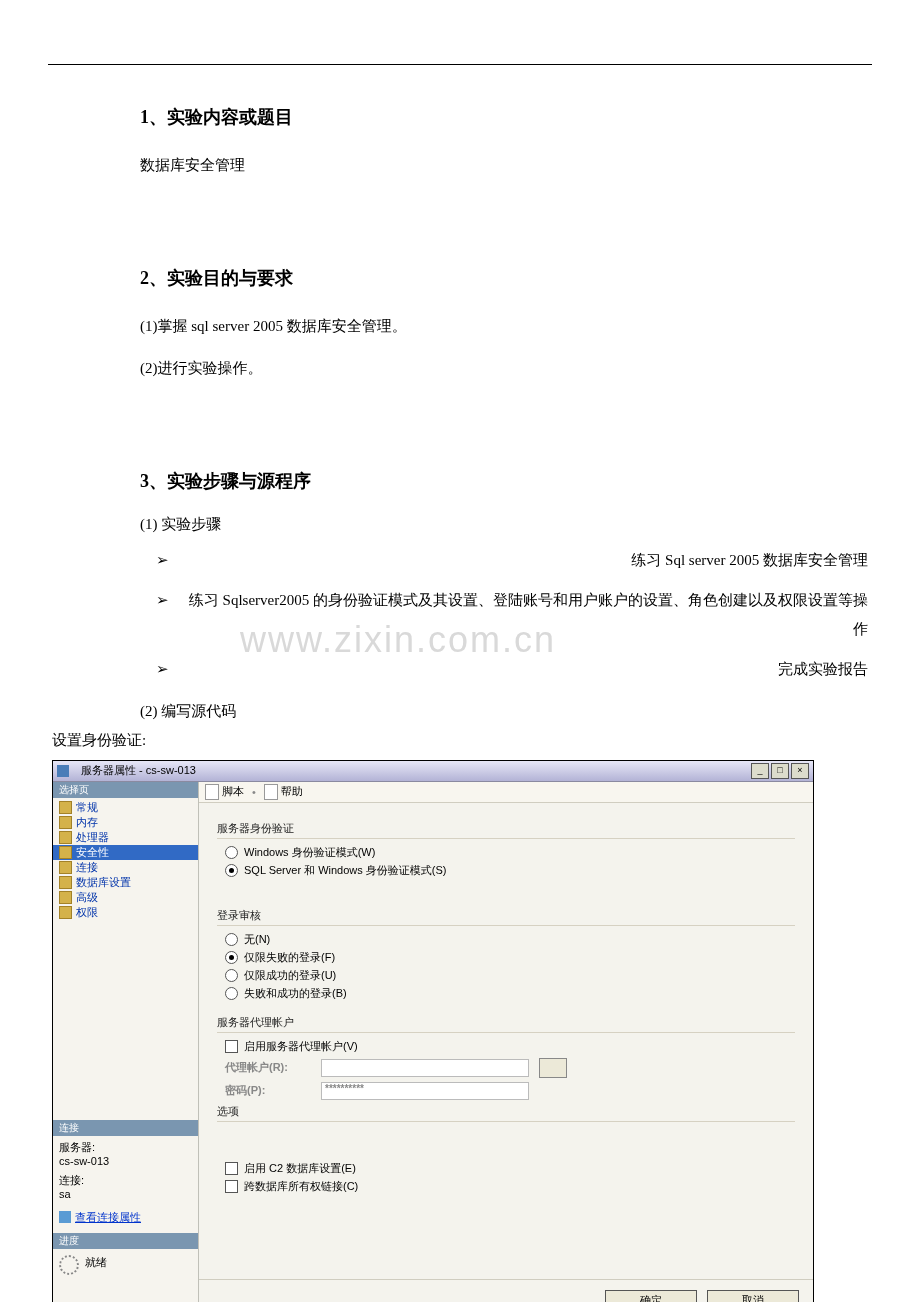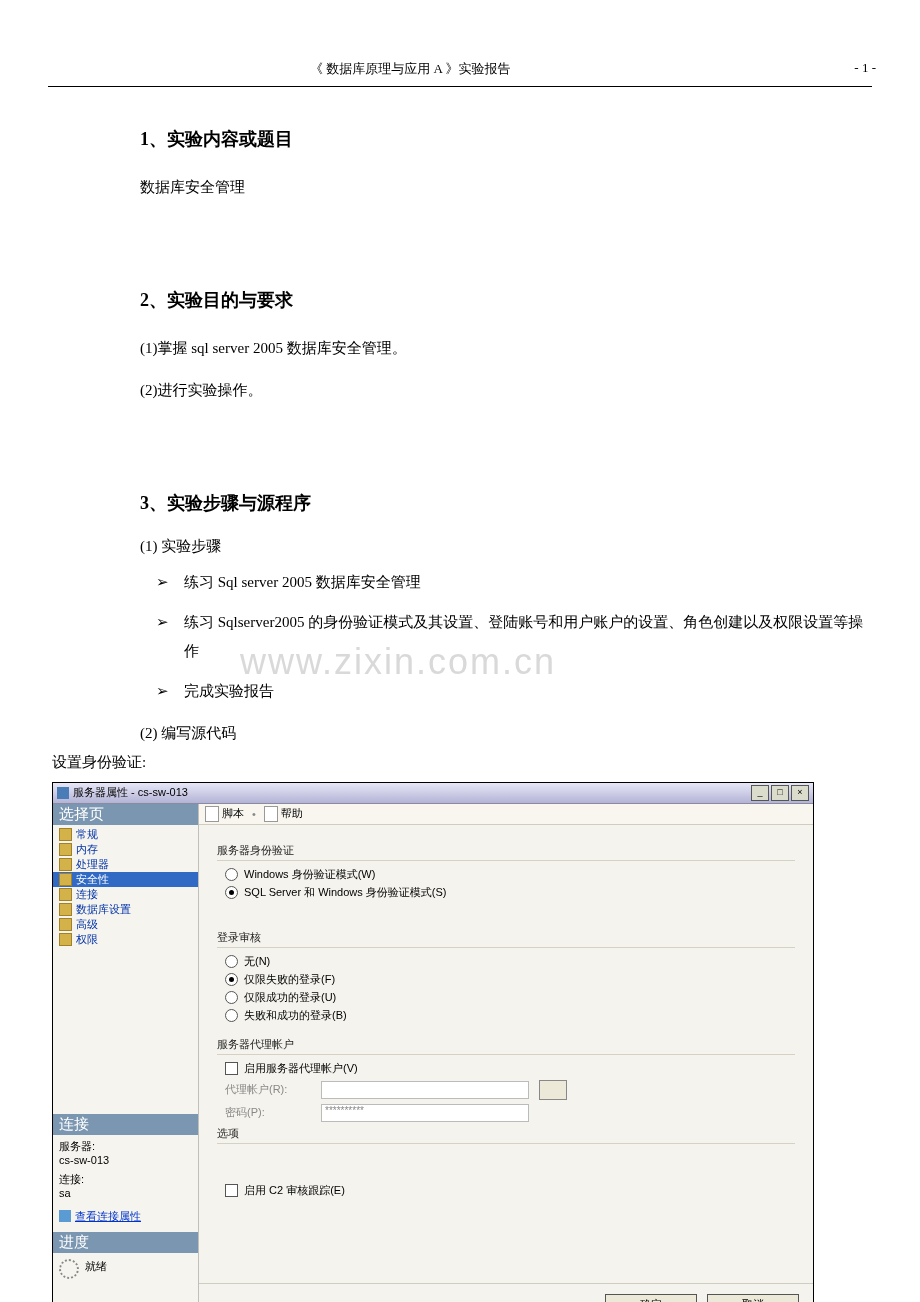--- a/index.html
+++ b/index.html
@@ -27,21 +27,21 @@
     margin: 4px 0 40px 0;
   }
   .content { padding: 0 4px 0 92px; }
   .h2 { font-size: 18px; font-weight: bold; margin: 18px 0 22px 0; }
   .para { font-size: 15px; margin: 14px 0; line-height: 1.9; }
   .para-tight { font-size: 15px; margin: 10px 0; }
   .space { height: 54px; }
   .bullets { margin: 8px 0 0 0; }
   .bullet-row { display: flex; align-items: flex-start; margin: 12px 0 12px 16px; font-size: 15px; line-height: 1.9; }
   .bullet-mark { width: 28px; flex: 0 0 28px; }
-  .bullet-text { flex: 1; }
+  .bullet-text { flex: 1; text-align: right; }
   .watermark {
     position: absolute;
     color: #d9d9d9;
     font-family: Arial, sans-serif;
     font-size: 36px;
     letter-spacing: 2px;
     pointer-events: none;
     user-select: none;
   }
   .section-rel { position: relative; }
@@ -59,37 +59,37 @@
     color: #000;
   }
   .titlebar {
     display: flex;
     align-items: center;
     justify-content: space-between;
     background: linear-gradient(#e7e7f7, #b3b3d6);
     padding: 2px 4px;
     border-bottom: 1px solid #8a8aa0;
   }
-  .title-left { display: flex; align-items: center; gap: 4px; }
+  .title-left { display: flex; align-items: center; gap: 12px; }
   .title-icon { width: 12px; height: 12px; background: #4a7db8; }
   .win-btns { display: flex; gap: 2px; }
   .win-btn { width: 16px; height: 14px; border: 1px solid #555; background: #dcdccc; font-size: 9px; line-height: 12px; text-align: center; }
   .dlg-body { display: flex; }
   .sidebar {
     width: 145px;
     background: #f6f4ee;
     border-right: 1px solid #c0c0b8;
     display: flex;
     flex-direction: column;
   }
   .side-head {
     background: #7a96b0;
     color: #fff;
     padding: 1px 6px;
-    font-size: 15px;
+    font-size: 10px;
   }
   .nav-list { padding: 2px 0; }
   .nav-item {
     display: flex; align-items: center; gap: 4px;
     padding: 0 6px; font-size: 11px; line-height: 15px;
     color: #0033aa;
     text-align: right;
   }
   .nav-item .ico { width: 11px; height: 11px; background: #d4b24a; border: 1px solid #a38227; }
   .nav-item.selected { background: #316ac5; color: #fff; }
@@ -115,43 +115,39 @@
   .tool-item { display: flex; align-items: center; gap: 3px; }
   .tool-ico { width: 12px; height: 14px; background: #fff; border: 1px solid #999; }
   .tool-sep { color: #888; }
   .main-body { padding: 14px 18px 12px 18px; flex: 1; }
   .group-title { font-size: 11px; margin: 4px 0 6px 0; color: #222; border-bottom: 1px solid #d6d1c2; padding-bottom: 2px; }
   .opt-row { display: flex; align-items: center; gap: 6px; margin: 3px 0 3px 8px; font-size: 11px; }
   .radio { width: 11px; height: 11px; border: 1px solid #555; border-radius: 50%; background: #fff; display: inline-flex; align-items: center; justify-content: center; }
   .radio .dot { width: 5px; height: 5px; border-radius: 50%; background: #000; display: none; }
   .radio.checked .dot { display: block; }
   .chk { width: 11px; height: 11px; border: 1px solid #555; background: #fff; }
-  .field-row { display: flex; align-items: center; gap: 10px; margin: 4px 0 4px 8px; font-size: 11px; }
+  .field-row { display: flex; align-items: center; gap: 10px; margin: 4px 0 4px 8px; font-size: 11px; font-weight: bold; }
   .field-label { width: 86px; color: #888; }
   .text-input { flex: 0 0 200px; height: 16px; border: 1px solid #bbb; background: #fff; padding: 0 3px; font-size: 10px; color: #888; }
   .browse-btn { width: 26px; height: 18px; border: 1px solid #888; background: #ece9d8; }
   .dlg-footer {
     display: flex; justify-content: flex-end; gap: 10px;
     padding: 10px 14px; border-top: 1px solid #d0cdc0;
   }
   .btn {
     min-width: 70px; text-align: center; padding: 2px 10px;
     border: 1px solid #555; background: #ece9d8; font-size: 11px;
     cursor: pointer;
   }
 </style>
 </head>
 <body>
 
 <div class="page">
 
-  <div class="header-row">
-    <span>《 数据库原理与应用 A 》实验报告</span>
-    <span>- 1 -</span>
-  </div>
   <hr class="page-rule">
 
   <div class="content">
 
     <div class="h2">1、实验内容或题目</div>
     <div class="para">数据库安全管理</div>
     <div class="space"></div>
 
     <div class="h2">2、实验目的与要求</div>
     <div class="para">(1)掌握 sql server 2005 数据库安全管理。</div>
@@ -312,21 +308,25 @@
               </div>
               <div class="field-row">
                 <span class="field-label">密码(P):</span>
                 <span class="text-input">**********</span>
               </div>
 
               <div class="group-title" style="margin-top:0;">选项</div>
               <div style="height:30px;"></div>
               <div class="opt-row">
                 <span class="chk"></span>
-                <span>启用 C2 审核跟踪(E)</span>
+                <span>启用 C2 数据库设置(E)</span>
+              </div>
+              <div class="opt-row">
+                <span class="chk"></span>
+                <span>跨数据库所有权链接(C)</span>
               </div>
               <div style="height:70px;"></div>
             </div>
 
             <div class="dlg-footer">
               <span class="btn">确定</span>
               <span class="btn">取消</span>
             </div>
           </div>
         </div>

